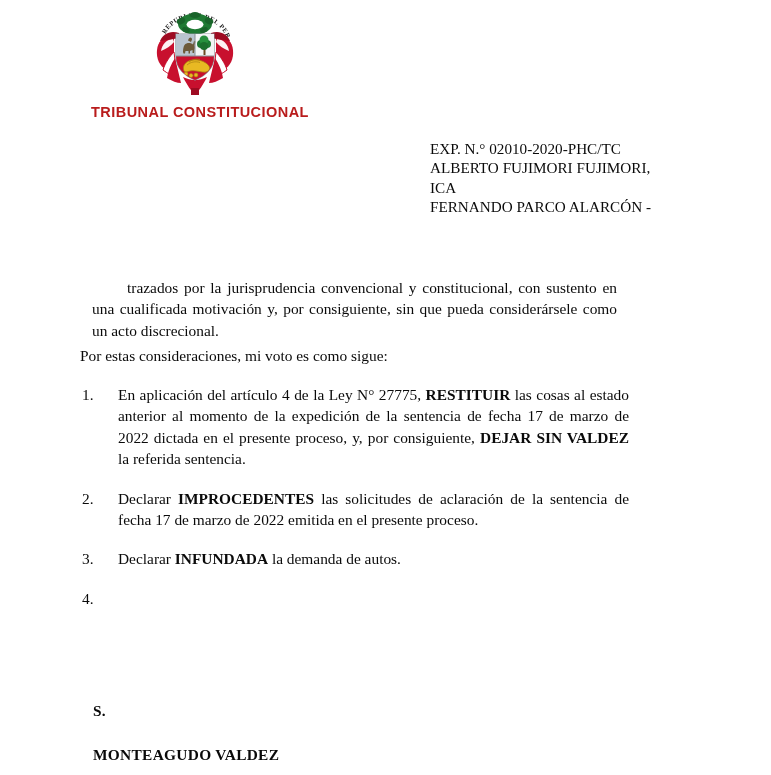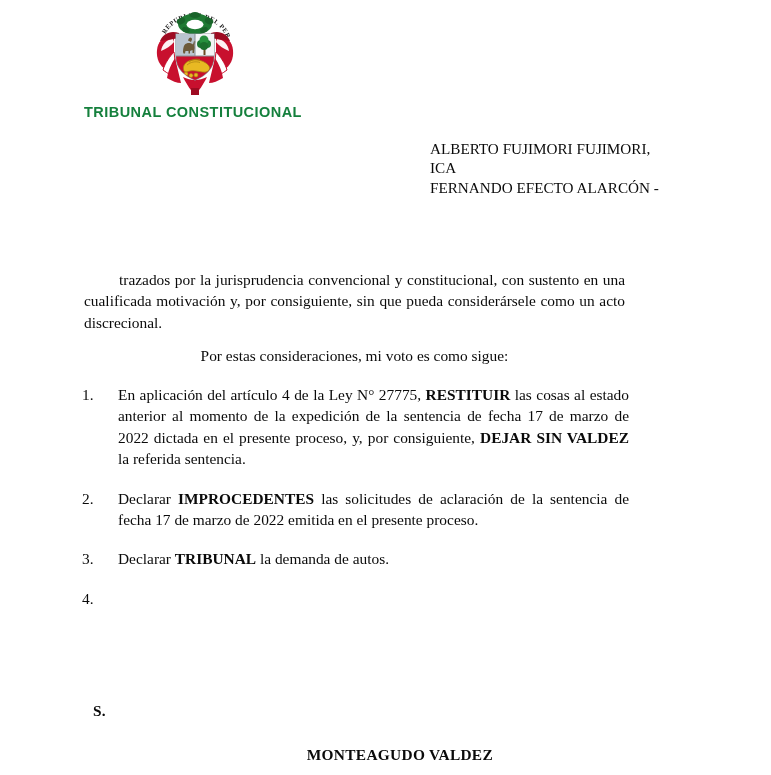--- a/index.html
+++ b/index.html
@@ -37,27 +37,27 @@
     position: absolute;
     left: 145px;
     top: 4px;
     width: 100px;
     height: 96px;
   }
   .crest-wrap svg { display: block; width: 100px; height: 96px; }
 
   .institution-name {
     position: absolute;
-    left: 84px;
+    left: 91px;
     top: 104px;
     font-family: "Liberation Sans", "DejaVu Sans", sans-serif;
     font-weight: bold;
     font-size: 14.5px;
     letter-spacing: 0.45px;
-    color: #15803d;
+    color: #b91c1c;
     white-space: nowrap;
   }
 
   
   .case-header {
     position: absolute;
     left: 430px;
     top: 139px;
     width: 196px;
     font-size: 15.2px;
@@ -74,34 +74,34 @@
   .body-block {
     position: absolute;
     left: 80px;
     top: 265px;
     width: 549px;
   }
   .para {
     font-size: 15.4px;
     line-height: 21.4px;
     text-align: justify;
-    margin: 4px;
+    margin: 12px;
   }
   .para.indent-first {
     text-indent: 35px;
   }
 
   .lead-in {
     position: absolute;
     left: 80px;
     top: 345px;
     width: 549px;
     font-size: 15.4px;
     line-height: 21.4px;
-    text-align: center;
+    text-align: left;
   }
 
   
   .resolutions {
     position: absolute;
     left: 80px;
     top: 384px;
     width: 549px;
   }
   .res-item {
@@ -136,21 +136,20 @@
     font-weight: bold;
     line-height: 21px;
     letter-spacing: 0.2px;
   }
   .sig-name {
     margin-top: 23px;
     font-size: 15.4px;
     font-weight: bold;
     letter-spacing: 0.3px;
     line-height: 21px;
-    text-align: right;
   }
 </style>
 </head>
 <body>
 
 <div class="page">
 
   <div class="letterhead">
 
     <div class="crest-wrap">
@@ -229,43 +228,44 @@
 
         <line x1="100" y1="60" x2="100" y2="104" stroke="#8a8f95" stroke-width="2"></line>
         <line x1="62" y1="104" x2="138" y2="104" stroke="#8a8f95" stroke-width="2"></line>
       </svg>
     </div>
 
     <div class="institution-name">TRIBUNAL CONSTITUCIONAL</div>
   </div>
 
   <div class="case-header">
+    <div class="case-line nowrap">EXP. N.° 02010-2020-PHC/TC</div>
     <div class="case-line nowrap">ALBERTO FUJIMORI FUJIMORI,</div>
     <div class="case-line nowrap">ICA</div>
-    <div class="case-line nowrap">FERNANDO EFECTO ALARCÓN -</div>
+    <div class="case-line nowrap">FERNANDO PARCO ALARCÓN -</div>
   </div>
 
   <div class="body-block">
     <p class="para indent-first">trazados por la jurisprudencia convencional y constitucional, con sustento en una cualificada motivación y, por consiguiente, sin que pueda considerársele como un acto discrecional.</p>
   </div>
 
   <div class="lead-in">Por estas consideraciones, mi voto es como sigue:</div>
 
   <ol class="resolutions" style="list-style:none;margin:0;padding:0;">
     <li class="res-item">
       <span class="res-num">1.</span>
       <span class="res-text"><span>En aplicación del artículo 4 de la Ley N° 27775, </span><b>RESTITUIR</b><span> las cosas al estado anterior al momento de la expedición de la sentencia de fecha 17 de marzo de 2022 dictada en el presente proceso, y, por consiguiente, </span><b>DEJAR SIN VALDEZ</b><span> la referida sentencia.</span></span>
     </li>
     <li class="res-item">
       <span class="res-num">2.</span>
       <span class="res-text"><span>Declarar </span><b>IMPROCEDENTES</b><span> las solicitudes de aclaración de la sentencia de fecha 17 de marzo de 2022 emitida en el presente proceso.</span></span>
     </li>
     <li class="res-item">
       <span class="res-num">3.</span>
-      <span class="res-text"><span>Declarar </span><b>TRIBUNAL</b><span> la demanda de autos.</span></span>
+      <span class="res-text"><span>Declarar </span><b>INFUNDADA</b><span> la demanda de autos.</span></span>
     </li>
     <li class="res-item">
       <span class="res-num">4.</span>
     </li>
   </ol>
 
   <div class="sig-block">
     <div class="sig-initial">S.</div>
     <div class="sig-name">MONTEAGUDO VALDEZ</div>
   </div>

